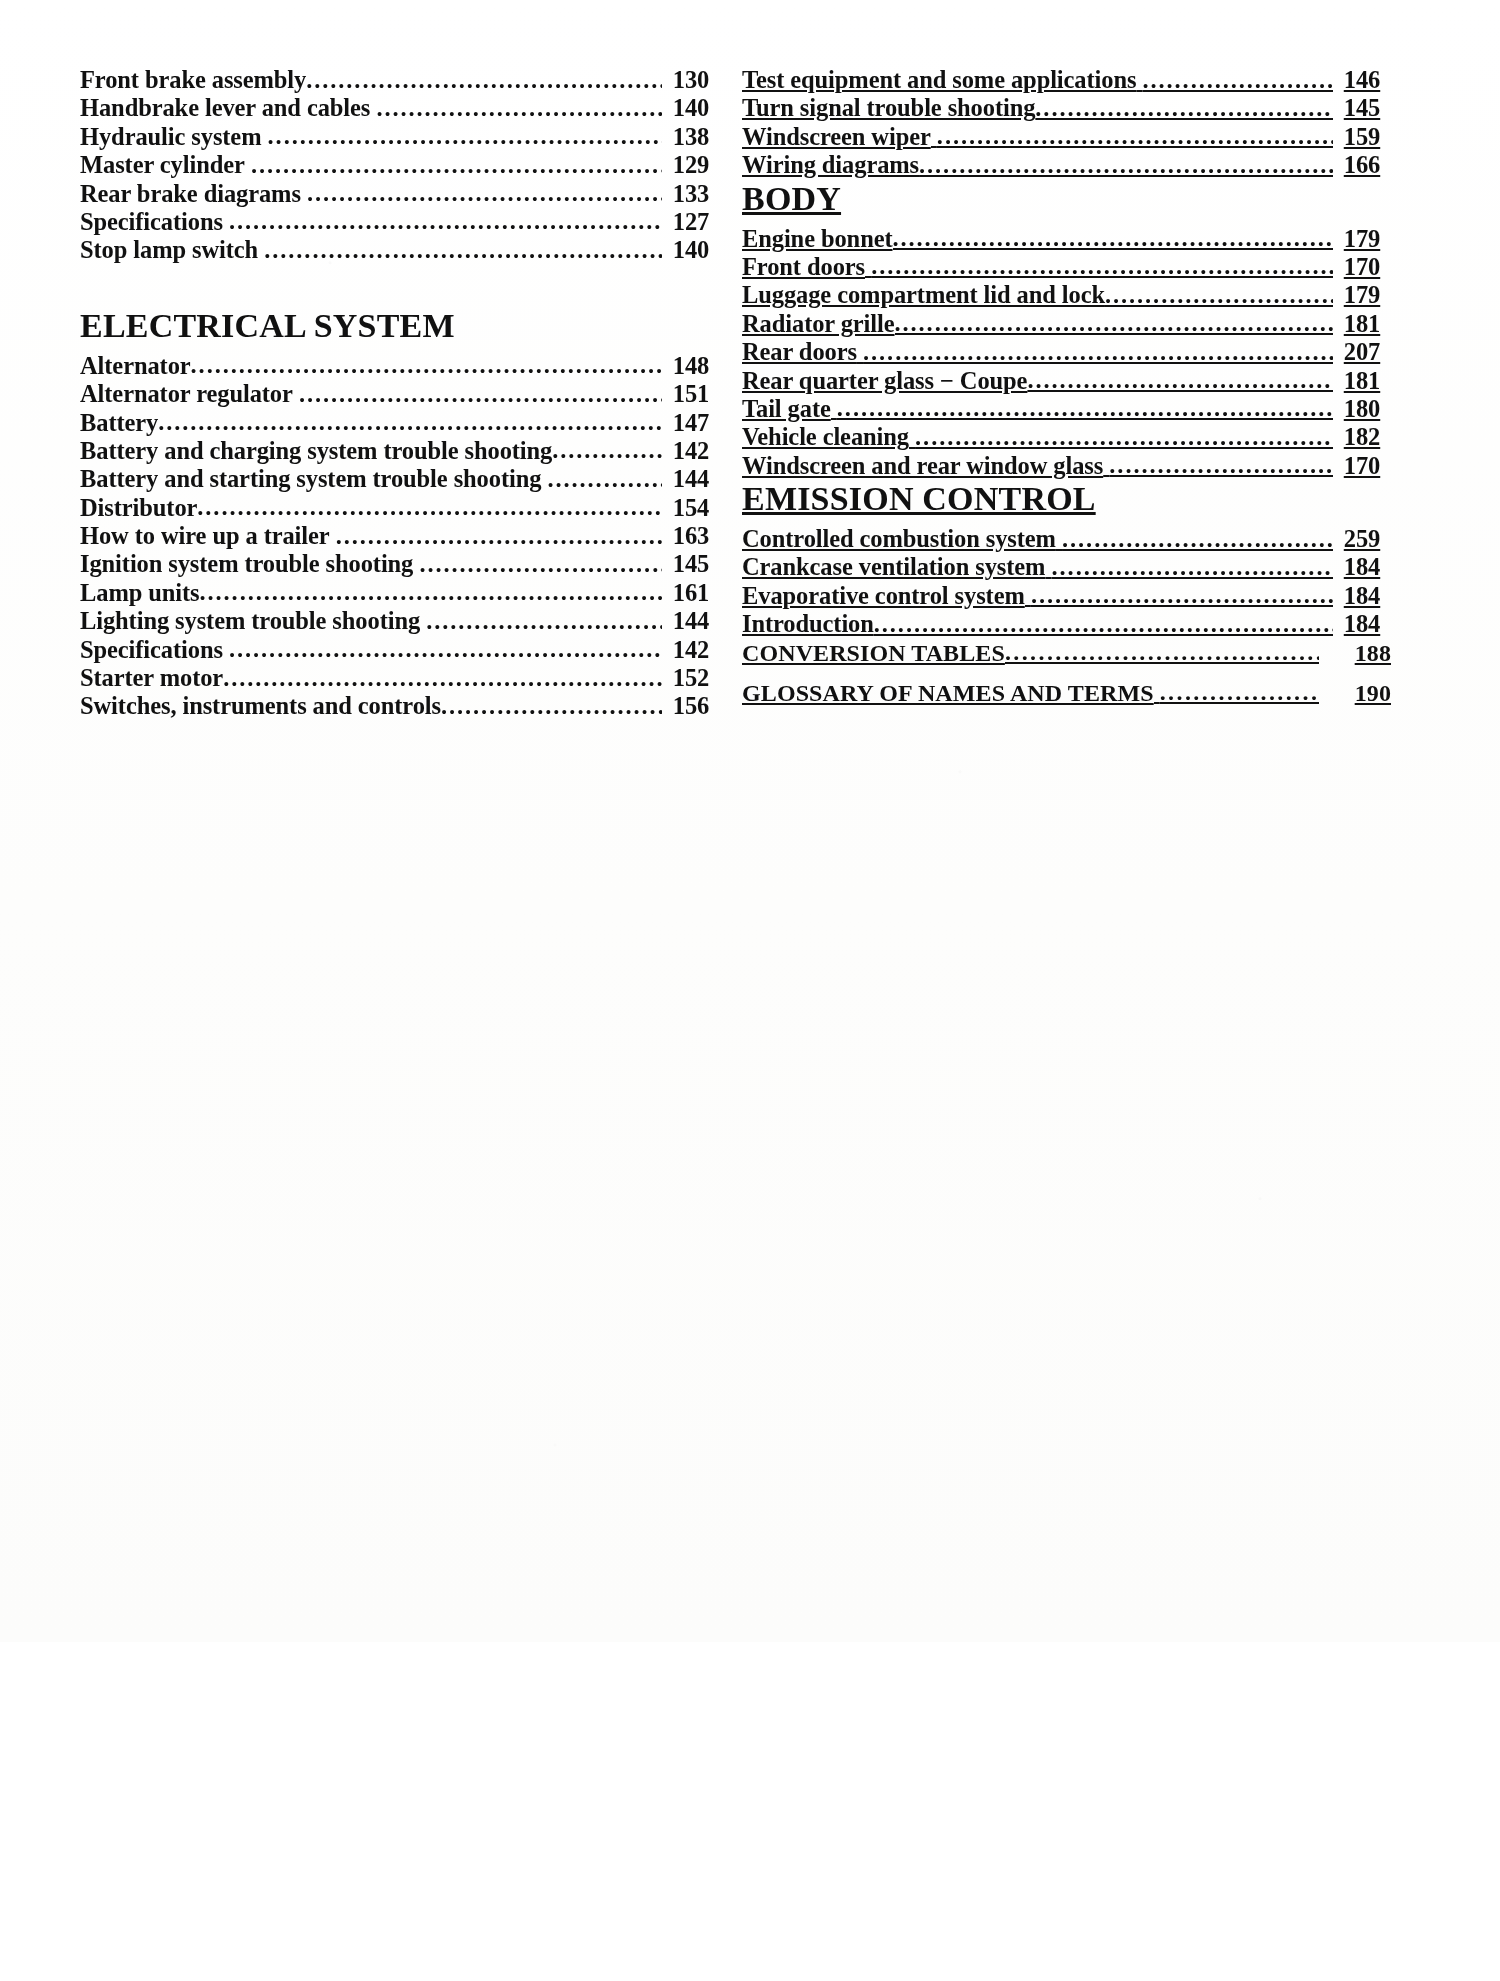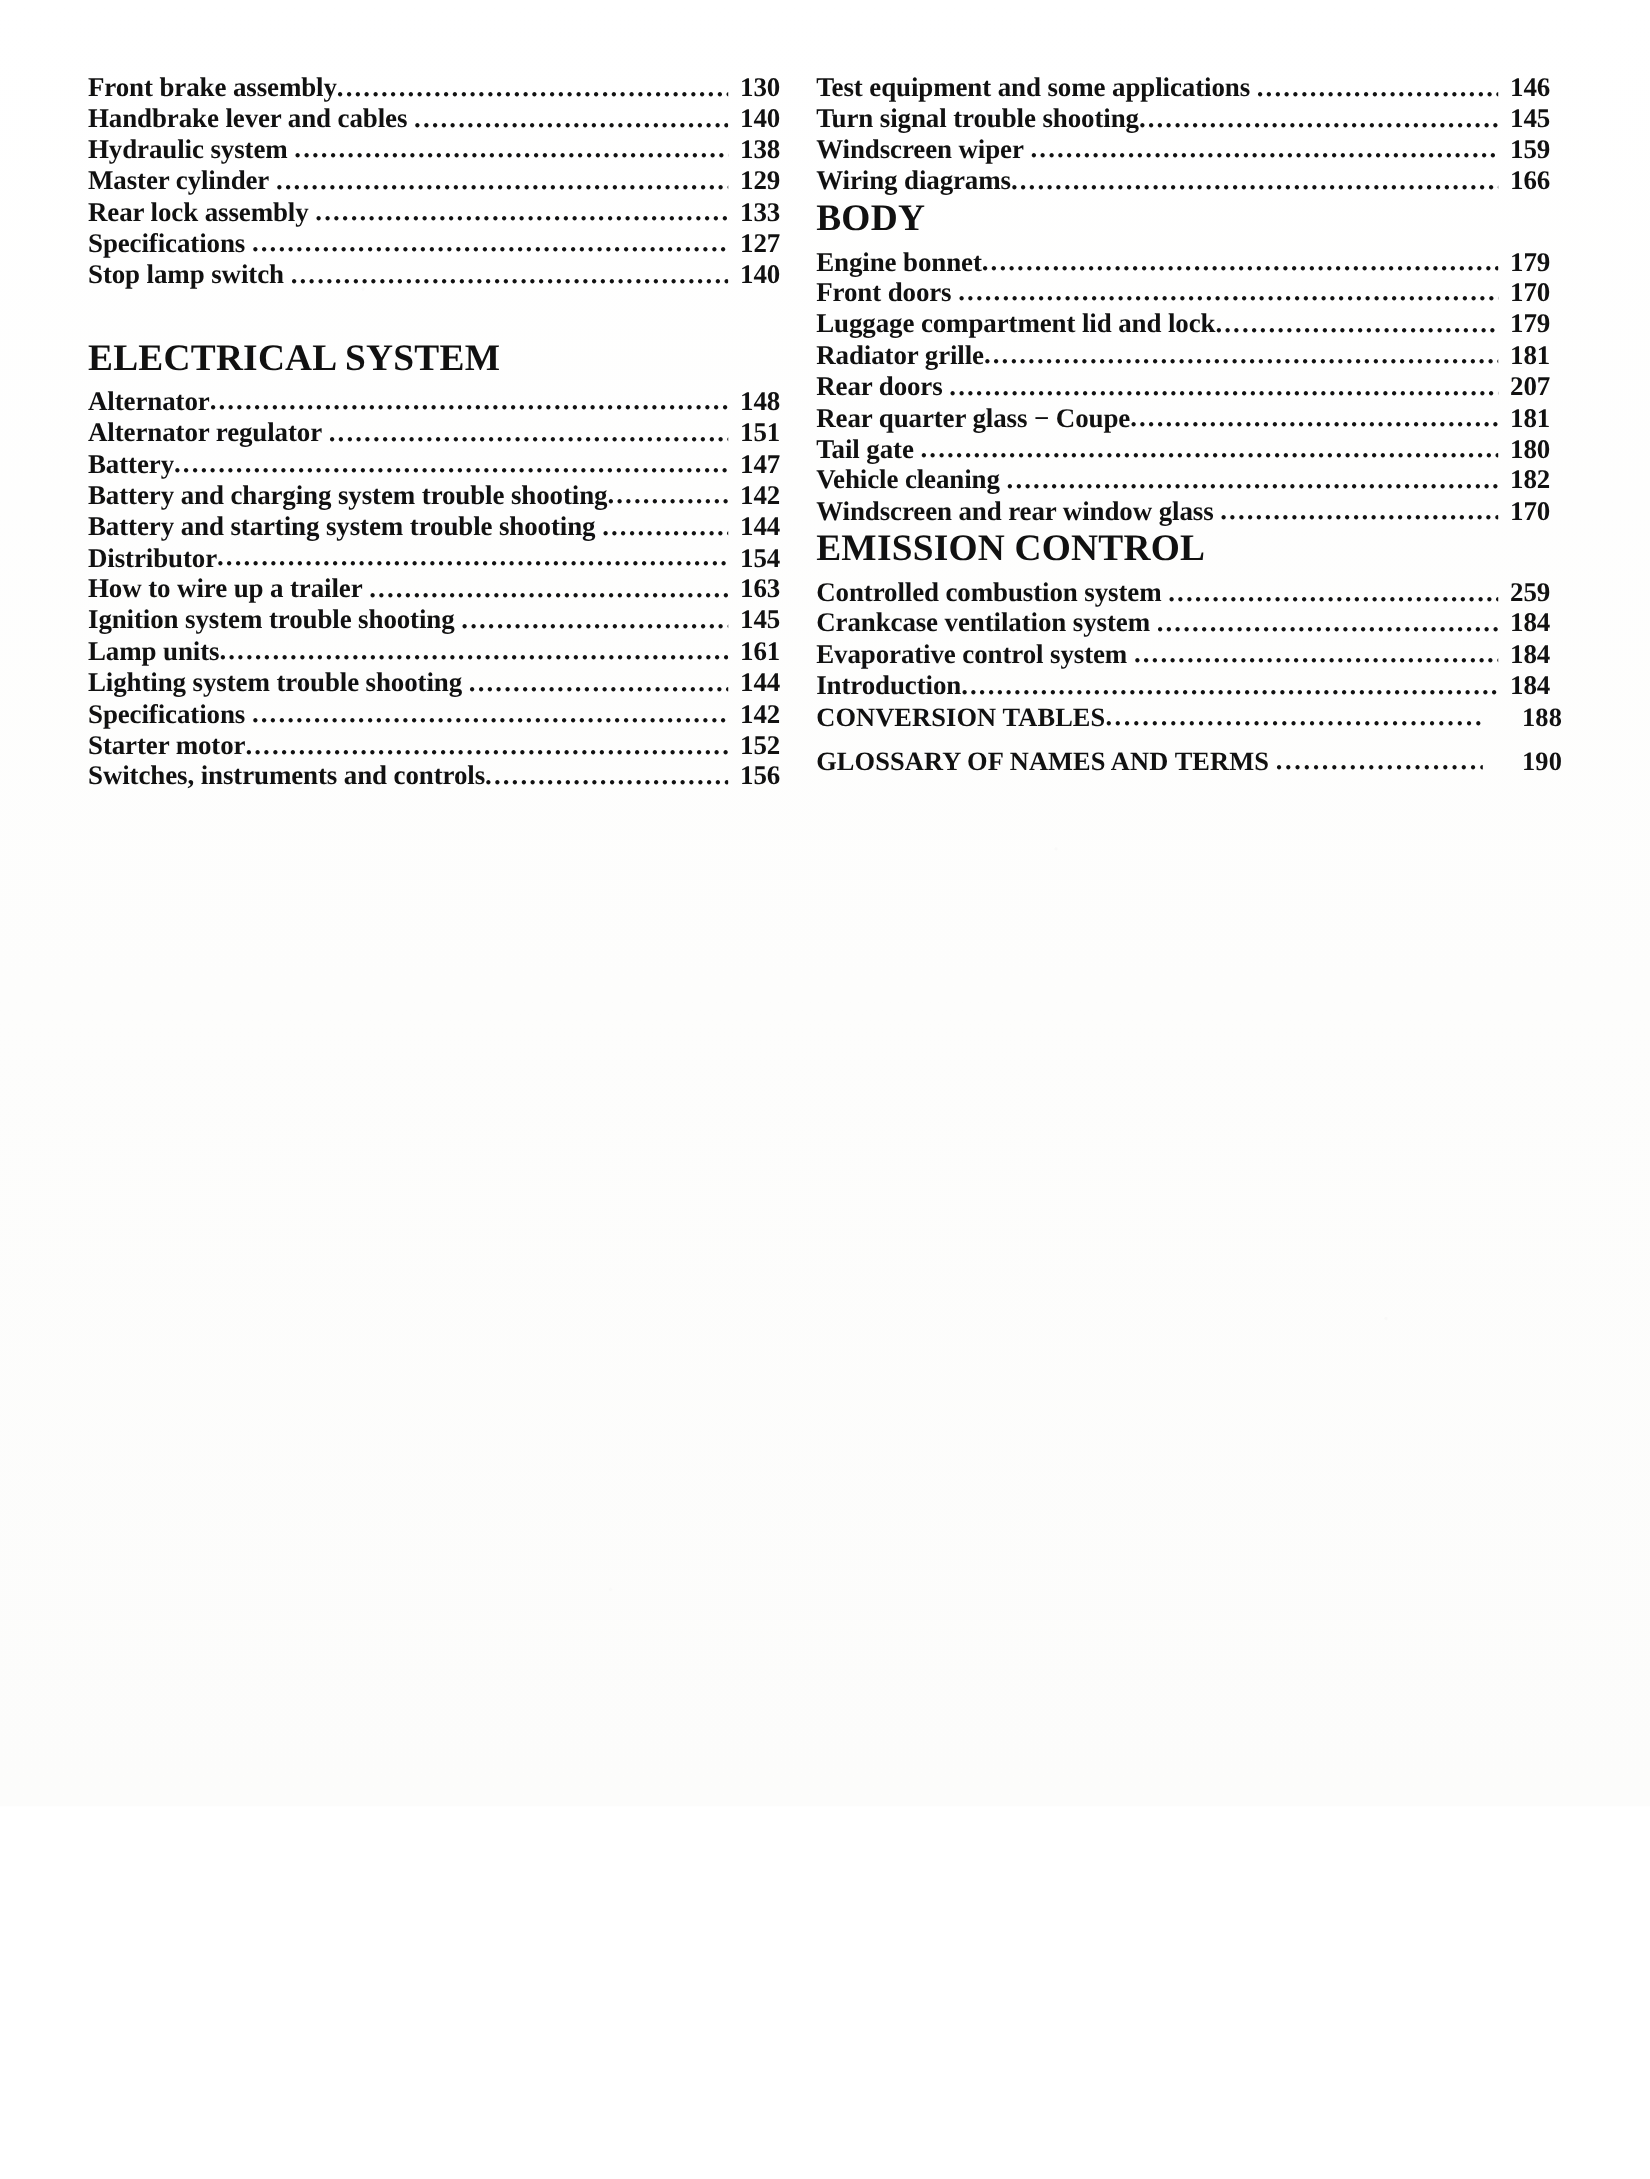--- a/index.html
+++ b/index.html
@@ -43,21 +43,22 @@
     box-sizing: border-box;
   }
   #column-left {
     width: 742px;
     padding-left: 80px;
     padding-right: 22px;
   }
   #column-right {
     width: 758px;
     padding-left: 0px;
-    padding-right: 80px;
+    padding-right: 109px;
+    text-decoration: underline;
   }
 
   
   .entry {
     display: flex;
     align-items: baseline;
     font-size: 24.5px;
     font-weight: bold;
     line-height: 1.0;
     height: 28.4px;
@@ -150,21 +151,21 @@
           <span class="label">Hydraulic system</span>
           <span class="leader">........................................................................................................................</span>
           <span class="page">138</span>
         </div>
         <div class="entry sp">
           <span class="label">Master cylinder</span>
           <span class="leader">........................................................................................................................</span>
           <span class="page">129</span>
         </div>
         <div class="entry sp">
-          <span class="label">Rear lock assembly</span>
+          <span class="label">Rear brake diagrams</span>
           <span class="leader">........................................................................................................................</span>
           <span class="page">133</span>
         </div>
         <div class="entry sp">
           <span class="label">Specifications</span>
           <span class="leader">........................................................................................................................</span>
           <span class="page">127</span>
         </div>
         <div class="entry sp">
           <span class="label">Stop lamp switch</span>

